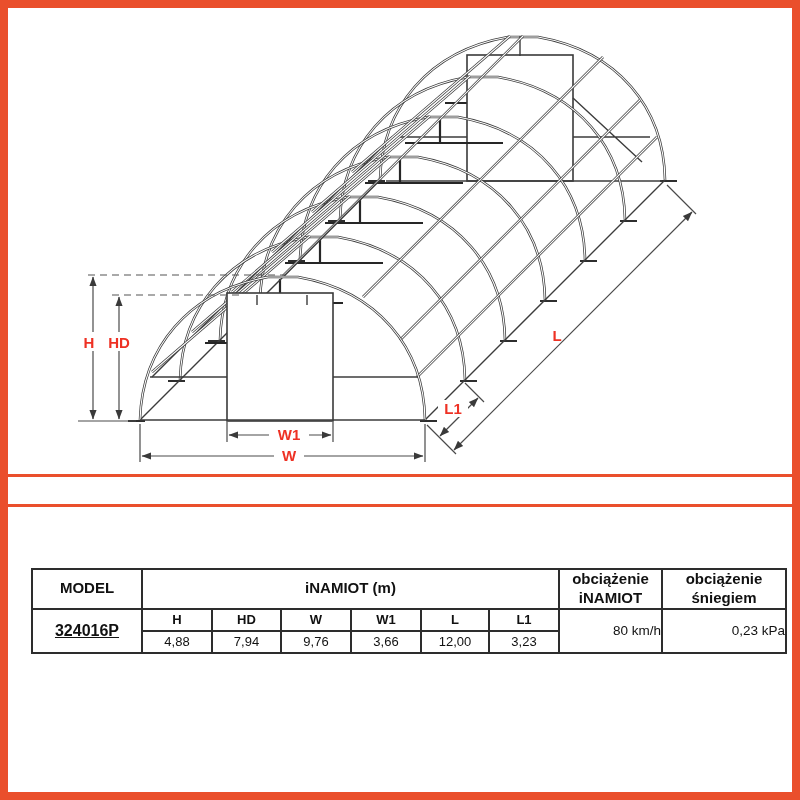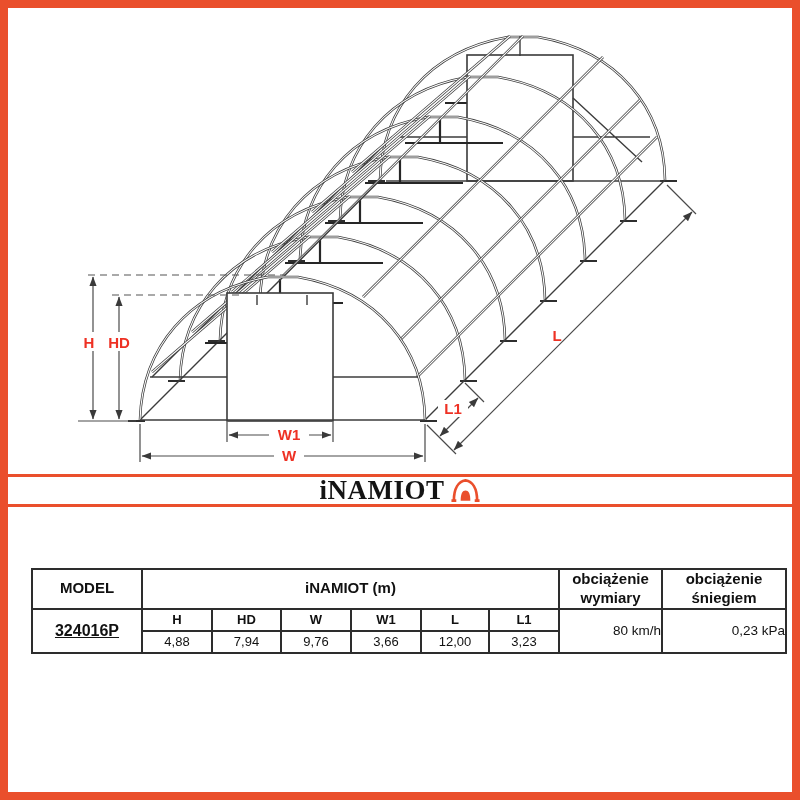--- a/index.html
+++ b/index.html
@@ -124,47 +124,39 @@
       <text class="dimtext" x="89" y="348" text-anchor="middle">H</text>
       <text class="dimtext" x="119" y="348" text-anchor="middle">HD</text>
       <text class="dimtext" x="289" y="440" text-anchor="middle">W1</text>
       <text class="dimtext" x="289" y="461" text-anchor="middle">W</text>
       <text class="dimtext" x="557" y="341" text-anchor="middle">L</text>
       <text class="dimtext" x="453" y="414" text-anchor="middle">L1</text>
     </g>
   </svg>
 
   <div class="hrule" style="top:466px"></div>
-  <div id="logoband">
-    <span class="logotext">iNAMIOT</span>
-    <svg width="31" height="26" viewBox="0 0 32 26" style="position:static">
-      <path d="M4,24 C4,11 9,4 16,3 C23,4 28,11 28,24" fill="none" stroke="#EA4F2C" stroke-width="2.8"></path>
-      <path d="M1.5,24 L6.5,24 M25.5,24 L30.5,24" stroke="#EA4F2C" stroke-width="2.8" fill="none"></path>
-      <path d="M11,24 C11,16.5 13,13.5 16,13.5 C19,13.5 21,16.5 21,24 Z" fill="#EA4F2C"></path>
-    </svg>
-  </div>
   <div class="hrule" style="top:496px"></div>
 
   <table id="spec">
     <colgroup>
       <col style="width:110px">
         <col style="width:70px">
         <col style="width:69px">
       <col style="width:70px">
         <col style="width:70px">
         <col style="width:68px">
       <col style="width:70px">
         <col style="width:103px">
         <col style="width:124px">
     </colgroup>
     <tbody>
         <tr class="r1">
       <td class="hd">MODEL</td>
       <td class="hd" colspan="6">iNAMIOT (m)</td>
-      <td class="hd">obciążenie wymiary</td>
+      <td class="hd">obciążenie iNAMIOT</td>
       <td class="hd">obciążenie śniegiem</td>
     </tr>
     <tr>
       <td class="model" rowspan="2">324016P</td>
       <td class="sub">H</td>
       <td class="sub">HD</td>
       <td class="sub">W</td>
       <td class="sub">W1</td>
       <td class="sub">L</td>
       <td class="sub">L1</td>

